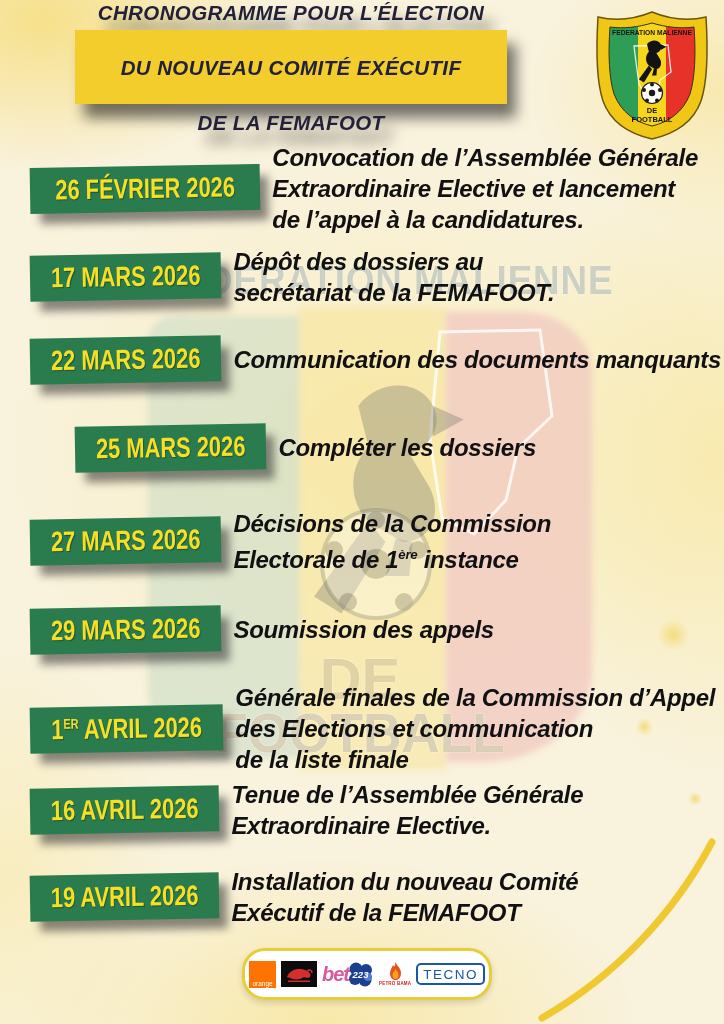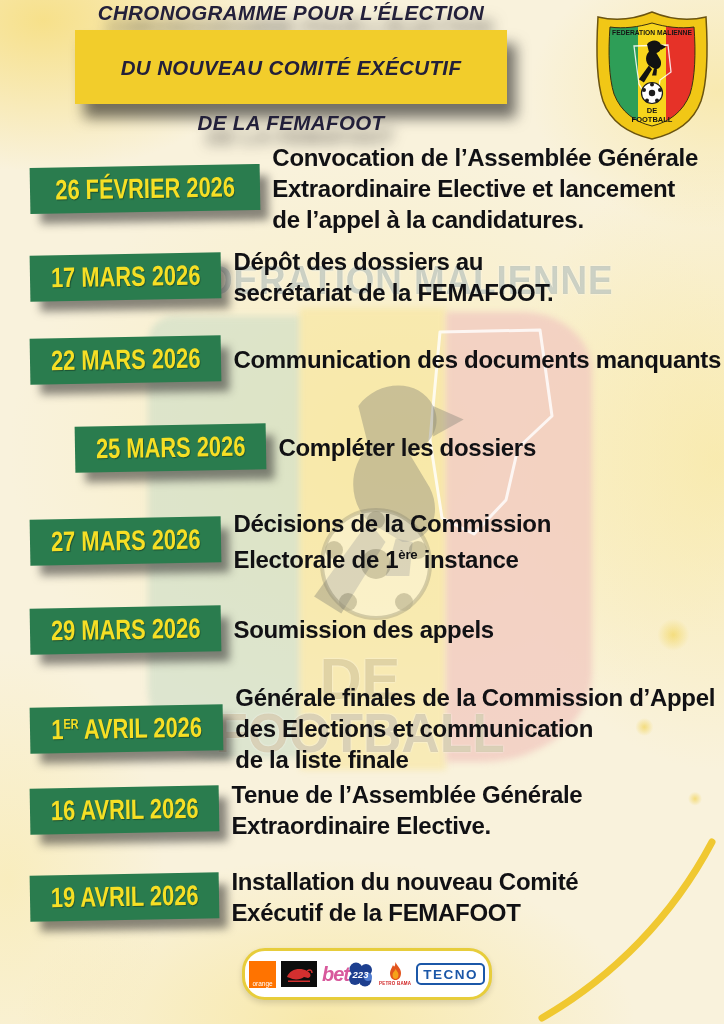--- a/index.html
+++ b/index.html
@@ -70,21 +70,21 @@
   }
   .badge-text{
     font-weight:bold;font-size:28px;color:#f6df25;white-space:nowrap;
     transform:scaleX(.78);letter-spacing:0;
     text-shadow:1px 1px 1px rgba(0,0,0,.35);
   }
   .badge-text sup{font-size:.5em;vertical-align:super;}
   .desc{
     margin-left:12px;width:512px;
     font-weight:bold;font-size:24px;line-height:31px;
-    color:#111114;letter-spacing:-.3px;
+    color:#111114;letter-spacing:-.3px;font-style:italic;
   }
   .desc sup{font-size:.55em;}
 
   
   .sponsor-pill{
     position:absolute;left:242px;top:948px;width:250px;height:52px;box-sizing:border-box;
     background:#ffffff;border:3px solid #e7cd3b;border-radius:23px;
     display:flex;align-items:center;justify-content:center;gap:5px;
     box-shadow:0 3px 6px rgba(0,0,0,.14);
   }
@@ -97,21 +97,21 @@
   .bet-splat .num{
     position:absolute;left:0;top:0;width:27px;height:27px;display:flex;align-items:center;justify-content:center;
     font-size:9.5px;font-weight:bold;font-style:italic;color:#fff;
   }
   .logo-petro{display:flex;flex-direction:column;align-items:center;flex:0 0 auto;}
   .logo-petro .petro-label{font-size:4.5px;font-weight:bold;color:#d01f1f;letter-spacing:.2px;}
   .logo-tecno{
     box-sizing:border-box;height:22px;border:2.5px solid #1b57a8;border-radius:5px;
     display:flex;align-items:center;padding:0 5px;flex:0 0 auto;background:#fff;
   }
-  .logo-tecno span{font-size:13.5px;font-weight:bold;color:#1b57a8;letter-spacing:1.5px;}
+  .logo-tecno span{font-size:13.5px;font-weight:normal;color:#1b57a8;letter-spacing:1.5px;}
 </style>
 </head>
 <body>
 
 <div class="poster">
 
   <svg width="0" height="0" style="position:absolute">
     <symbol id="eagle-sym" viewBox="0 0 60 80">
       <path fill="currentColor" d="M22,10 C28,2 40,2 44,10 C47,16 43,22 37,24 L43,34 C47,42 43,50 35,50 L25,44 C19,38 19,28 25,22 Z"></path>
       <path fill="currentColor" d="M44,10 L53,14 L44,19 Z"></path>

